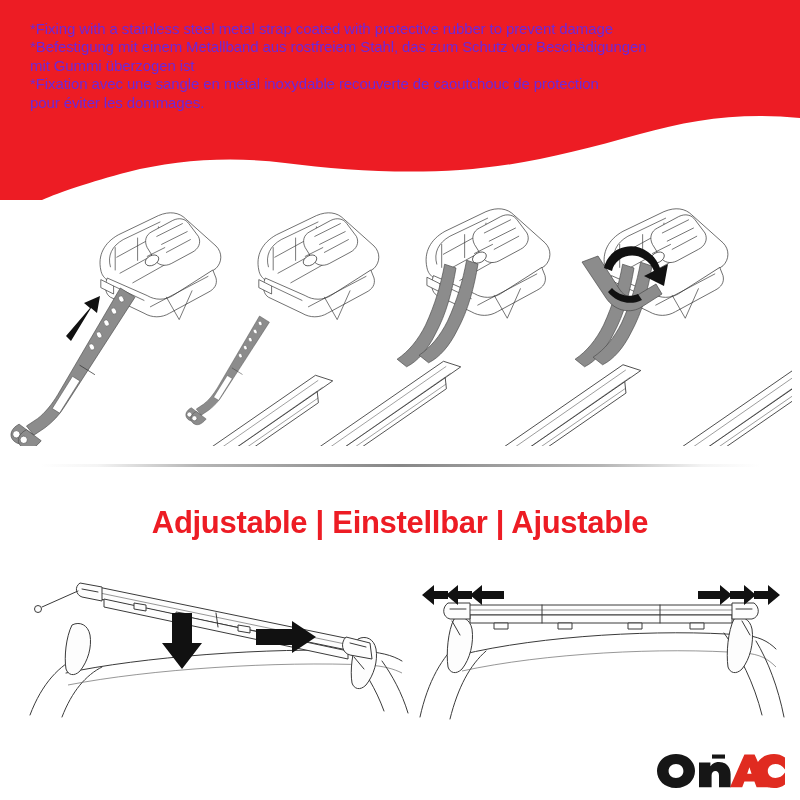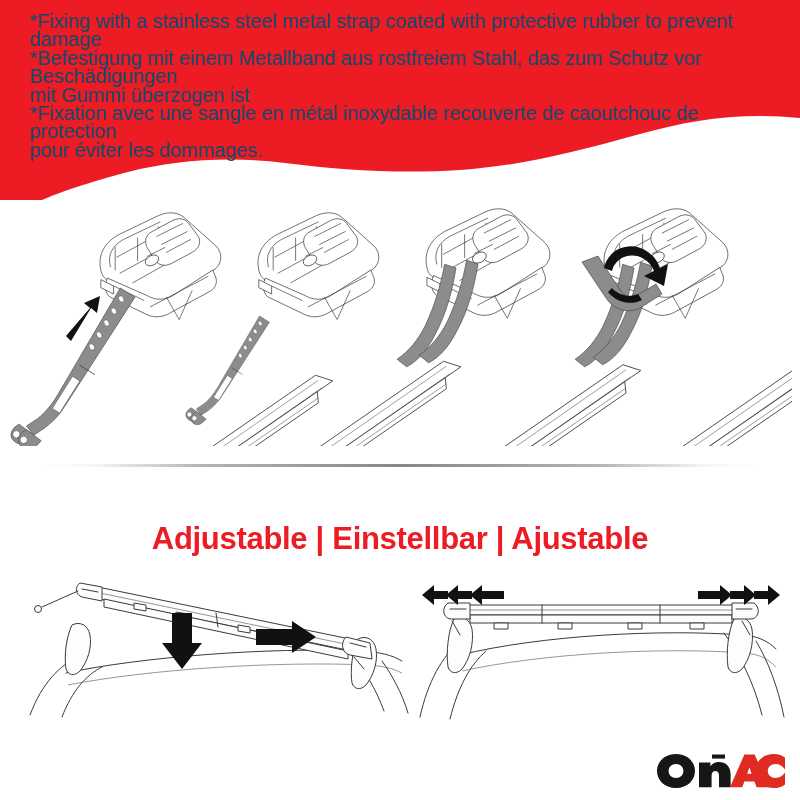--- a/index.html
+++ b/index.html
@@ -21,24 +21,24 @@
   
   #banner-wave {
     position: absolute;
     left: 0; top: 0;
     width: 800px; height: 205px;
     display: block;
   }
   #banner-text {
     position: absolute;
     left: 30px;
-    top: 12px;
+    top: 20px;
     width: 760px;
-    color: #0c4a6e;
-    font-size: 20px;
+    color: #6d28d9;
+    font-size: 15px;
     line-height: 18.4px;
     letter-spacing: -0.1px;
     white-space: pre-wrap;
     font-family: "Liberation Sans", sans-serif;
   }
 
   
   #divider {
     position: absolute;
     left: 40px;
@@ -60,21 +60,20 @@
     position: absolute;
     left: 0;
     top: 505px;
     width: 800px;
     text-align: center;
     color: #ED1C24;
     font-size: 31px;
     font-weight: bold;
     letter-spacing: -0.3px;
     font-family: "Liberation Sans", sans-serif;
-    margin-top: 16px;
   }
 
   
   .diagram { position: absolute; display: block; }
   #diagrams-top   { left: 8px;  top: 196px; width: 784px; height: 250px; }
   #diagrams-bottom{ left: 20px; top: 565px; width: 770px; height: 170px; }
 
   
   #logo {
     position: absolute;

